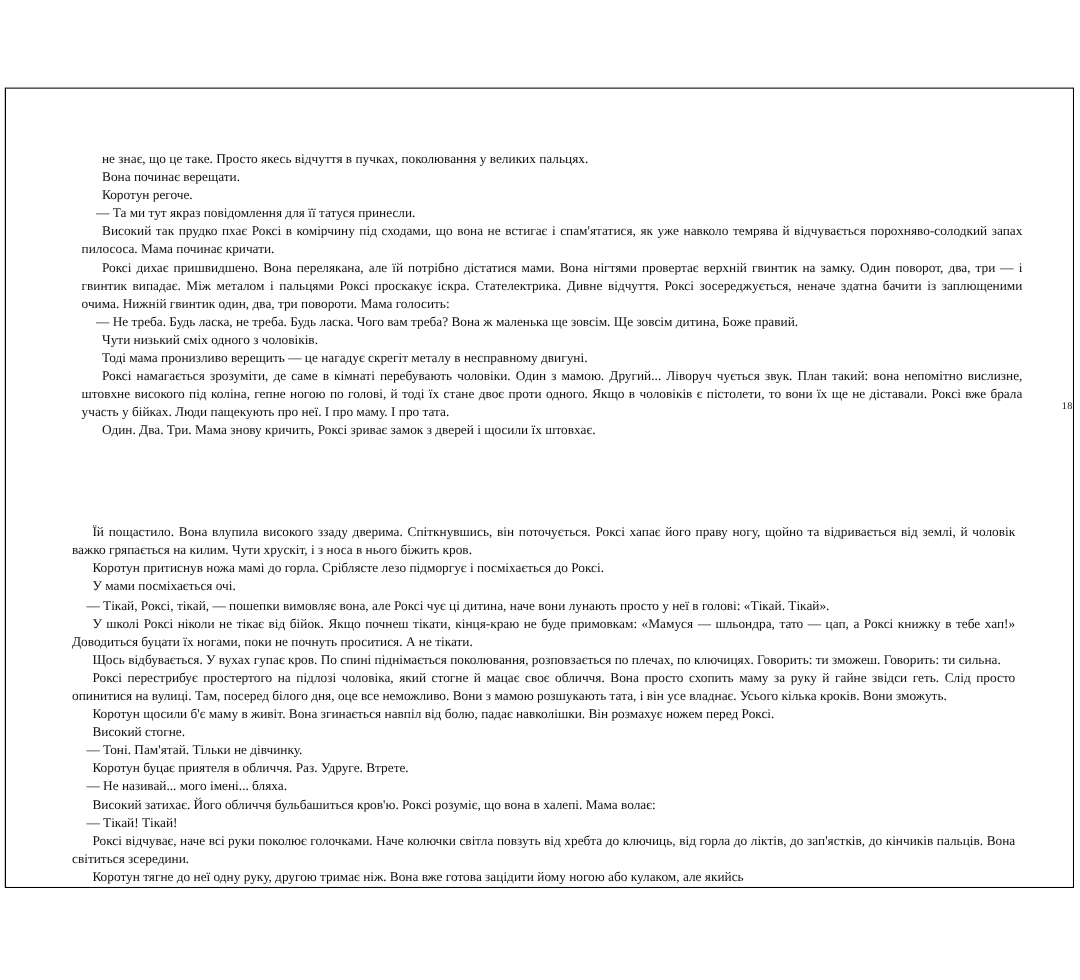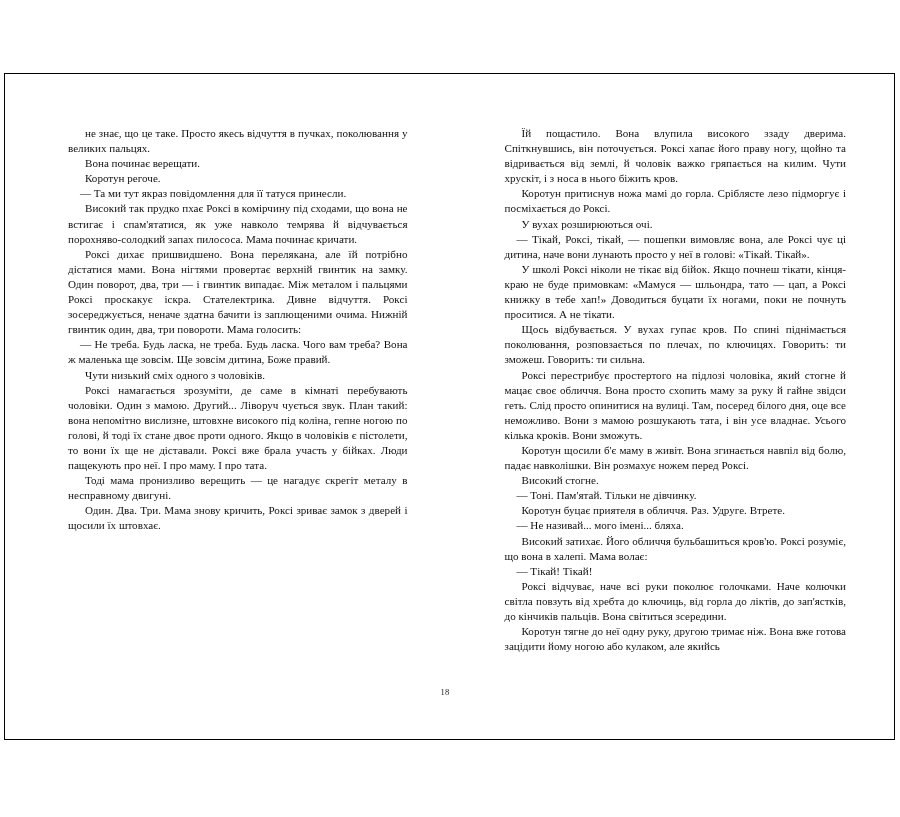--- a/index.html
+++ b/index.html
@@ -26,20 +26,21 @@
     box-sizing: border-box;
   }
 
   .pages {
     position: absolute;
     left: 0;
     top: 0;
     width: 100%;
     height: 100%;
     display: flex;
+    flex-direction: column;
     box-sizing: border-box;
   }
 
   .page {
     position: relative;
     flex: 1 1 50%;
     height: 100%;
     box-sizing: border-box;
     background: #ffffff;
   }
@@ -89,32 +90,32 @@
     <div class="page page-left">
       <div class="text-block">
           <p>не знає, що це таке. Просто якесь відчуття в пучках, поколювання у великих пальцях.</p>
           <p>Вона починає верещати.</p>
           <p>Коротун регоче.</p>
           <p class="dialogue">— Та ми тут якраз повідомлення для її татуся принесли.</p>
           <p>Високий так прудко пхає Роксі в комірчину під сходами, що вона не встигає і спам'ятатися, як уже навколо темрява й відчувається порохняво-солодкий запах пилососа. Мама починає кричати.</p>
           <p>Роксі дихає пришвидшено. Вона перелякана, але їй потрібно дістатися мами. Вона нігтями провертає верхній гвинтик на замку. Один поворот, два, три — і гвинтик випадає. Між металом і пальцями Роксі проскакує іскра. Стателектрика. Дивне відчуття. Роксі зосереджується, неначе здатна бачити із заплющеними очима. Нижній гвинтик один, два, три повороти. Мама голосить:</p>
           <p class="dialogue">— Не треба. Будь ласка, не треба. Будь ласка. Чого вам треба? Вона ж маленька ще зовсім. Ще зовсім дитина, Боже правий.</p>
           <p>Чути низький сміх одного з чоловіків.</p>
+          <p>Тоді мама пронизливо верещить — це нагадує скрегіт металу в несправному двигуні.</p>
           <p>Роксі намагається зрозуміти, де саме в кімнаті перебувають чоловіки. Один з мамою. Другий... Ліворуч чується звук. План такий: вона непомітно вислизне, штовхне високого під коліна, гепне ногою по голові, й тоді їх стане двоє проти одного. Якщо в чоловіків є пістолети, то вони їх ще не діставали. Роксі вже брала участь у бійках. Люди пащекують про неї. І про маму. І про тата.</p>
-          <p>Тоді мама пронизливо верещить — це нагадує скрегіт металу в несправному двигуні.</p>
           <p>Один. Два. Три. Мама знову кричить, Роксі зриває замок з дверей і щосили їх штовхає.</p>
         </div>
       <div class="page-number">18</div>
     </div>
 
     <div class="page page-right">
       <div class="text-block">
           <p>Їй пощастило. Вона влупила високого ззаду дверима. Спіткнувшись, він поточується. Роксі хапає його праву ногу, щойно та відривається від землі, й чоловік важко гряпається на килим. Чути хрускіт, і з носа в нього біжить кров.</p>
           <p>Коротун притиснув ножа мамі до горла. Сріблясте лезо підморгує і посміхається до Роксі.</p>
-          <p>У вухах розширюються очі.</p>
+          <p>У мами посміхається очі.</p>
           <p class="dialogue">— Тікай, Роксі, тікай, — пошепки вимовляє вона, але Роксі чує ці дитина, наче вони лунають просто у неї в голові: «Тікай. Тікай».</p>
           <p>У школі Роксі ніколи не тікає від бійок. Якщо почнеш тікати, кінця-краю не буде примовкам: «Мамуся — шльондра, тато — цап, а Роксі книжку в тебе хап!» Доводиться буцати їх ногами, поки не почнуть проситися. А не тікати.</p>
           <p>Щось відбувається. У вухах гупає кров. По спині піднімається поколювання, розповзається по плечах, по ключицях. Говорить: ти зможеш. Говорить: ти сильна.</p>
           <p>Роксі перестрибує простертого на підлозі чоловіка, який стогне й мацає своє обличчя. Вона просто схопить маму за руку й гайне звідси геть. Слід просто опинитися на вулиці. Там, посеред білого дня, оце все неможливо. Вони з мамою розшукають тата, і він усе владнає. Усього кілька кроків. Вони зможуть.</p>
           <p>Коротун щосили б'є маму в живіт. Вона згинається навпіл від болю, падає навколішки. Він розмахує ножем перед Роксі.</p>
           <p>Високий стогне.</p>
           <p class="dialogue">— Тоні. Пам'ятай. Тільки не дівчинку.</p>
           <p>Коротун буцає приятеля в обличчя. Раз. Удруге. Втрете.</p>
           <p class="dialogue">— Не називай... мого імені... бляха.</p>
           <p>Високий затихає. Його обличчя бульбашиться кров'ю. Роксі розуміє, що вона в халепі. Мама волає:</p>

